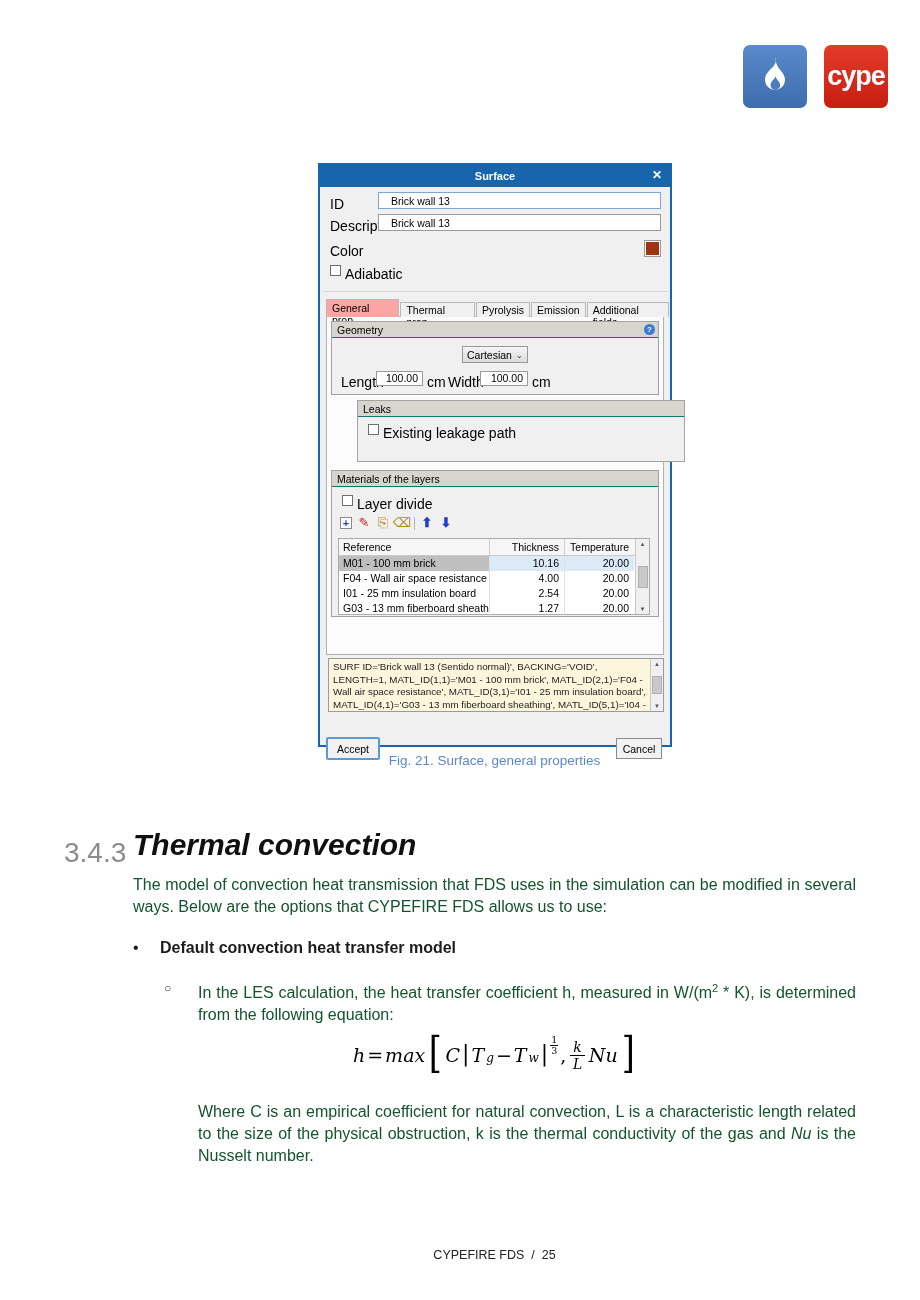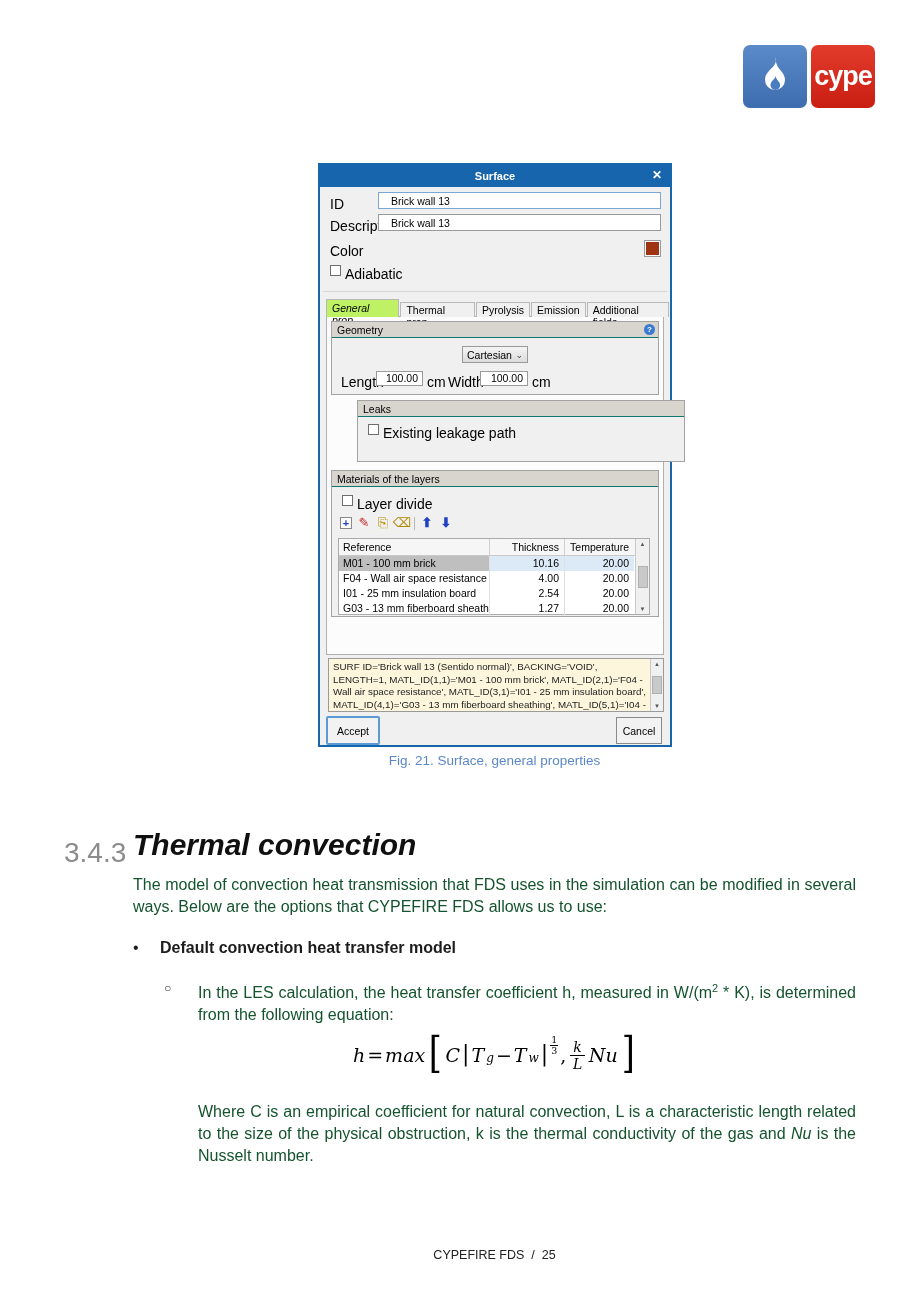--- a/index.html
+++ b/index.html
@@ -1,20 +1,20 @@
 <!DOCTYPE html>
 <html><head>
 <meta charset="utf-8">
 <style>
   html,body{margin:0;padding:0;background:#ffffff;}
   .page{position:relative;width:920px;height:1300px;background:#ffffff;overflow:hidden;
         font-family:"Liberation Sans",sans-serif;color:#1c1c1c;}
 
   
-  .logo{position:absolute;top:45px;left:743px;display:flex;gap:4px;}
+  .logo{position:absolute;top:45px;left:743px;display:flex;gap:17px;}
   .logo-tile{width:64px;height:63px;border-radius:7px;display:flex;align-items:center;justify-content:center;}
   .logo-fire{background:linear-gradient(180deg,#5a8ac9,#3d6dae);}
   .logo-cype{background:linear-gradient(180deg,#e23b2b,#c81e12);}
   .logo-cype span{color:#fff;font-weight:bold;font-size:27px;letter-spacing:-1px;}
 
   
   .dlg{position:absolute;left:318px;top:163px;width:354px;height:584px;box-sizing:border-box;
        border:2px solid #1765ad;background:#f0f0f0;font-size:11px;color:#000;}
   .dlg *{box-sizing:border-box;}
   .dlg-title{position:absolute;left:0;top:0;width:100%;height:22px;background:#1765ad;color:#fff;
@@ -27,21 +27,21 @@
   .swatchbtn{position:absolute;width:17px;height:17px;background:#fff;border:1px solid #9a9a9a;
              display:flex;align-items:center;justify-content:center;}
   .swatch{width:13px;height:13px;background:#a23312;}
   .cb{position:absolute;width:11px;height:11px;background:#fff;border:1px solid #6e6e6e;}
   .sep{position:absolute;left:3px;right:3px;height:0;border-top:1px solid #d6d6d6;}
 
   
   .tabs{position:absolute;left:6px;top:134px;display:flex;align-items:flex-end;height:18px;z-index:3;}
   .tab{background:#f0f0f0;border:1px solid #b9b9b9;border-bottom:none;height:15px;
        padding:1px 5px 0 5px;font-size:10.5px;margin-right:1px;color:#000;}
-  .tab.active{background:#bef264;height:18px;padding-top:2px;position:relative;z-index:4;font-style:italic;}
+  .tab.active{background:#fca5a5;height:18px;padding-top:2px;position:relative;z-index:4;}
   .panel{position:absolute;left:6px;top:151px;width:338px;height:339px;background:#fcfcfc;
          border:1px solid #b0b0b0;z-index:2;}
 
   
   .gbox{position:absolute;border:1px solid #a3a3a3;background:#f0f0f0;z-index:5;}
   .gbox-h{height:16px;background:#d8d5ce;border-bottom:1px solid #0f766e;display:flex;
           align-items:center;padding:0 5px;font-size:10.5px;position:relative;}
   .help{position:absolute;right:3px;top:2px;width:11px;height:11px;border-radius:50%;
         background:#3a7ad1;color:#fff;font-size:8px;font-weight:bold;display:flex;
         align-items:center;justify-content:center;}
@@ -78,22 +78,22 @@
   .vthumb{width:10px;flex:0 0 22px;background:#c9c9c9;border:1px solid #b0b0b0;}
 
   
   .fdsbox{position:absolute;left:8px;top:493px;width:336px;height:54px;background:#fdf6dd;
           border:1px solid #9a9a9a;z-index:6;overflow:hidden;}
   .fdstext{position:absolute;left:4px;top:2px;right:17px;bottom:0;font-size:9.8px;
            line-height:12.6px;color:#222;overflow:hidden;text-align:left;}
   .fdsbox .vscroll{width:13px;}
 
   
-  .btn{position:absolute;height:27px;background:#f2f2f2;border:1px solid #8a8a8a;
-       font-size:10.5px;display:flex;align-items:center;justify-content:center;z-index:6;}
+  .btn{position:absolute;height:21px;background:#f2f2f2;border:1px solid #8a8a8a;
+       font-size:10.5px;display:flex;align-items:center;justify-content:center;z-index:6;margin-top:21px;}
   .btn.accept{left:7px;top:552px;width:52px;border:1px solid #5b9bd5;box-shadow:0 0 0 1px #5b9bd5;border-radius:1px;}
   .btn.cancel{left:296px;top:552px;width:46px;}
 
   
   .figcap{position:absolute;left:133px;top:753px;width:723px;text-align:center;
           color:#5b87c9;font-size:13.5px;}
   .sec{position:absolute;left:64px;top:828px;width:792px;}
   .sec-num{position:absolute;left:0;top:9px;font-size:28px;color:#8c8c8c;}
   .sec-title{position:absolute;left:69px;top:0;font-size:30px;font-weight:bold;font-style:italic;color:#101010;}
   .para{position:absolute;font-size:16px;line-height:22px;text-align:justify;color:#14532d;}

